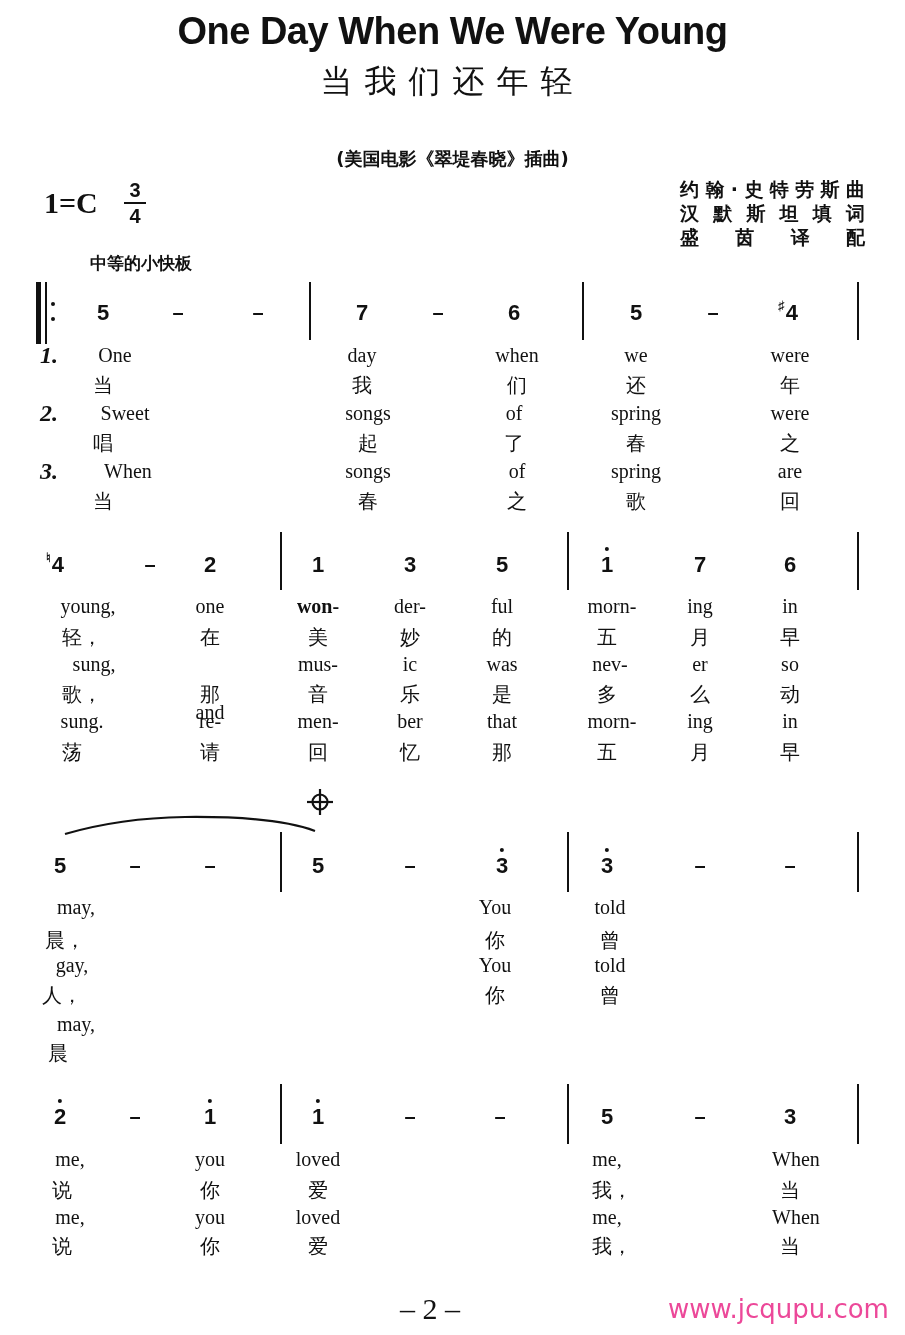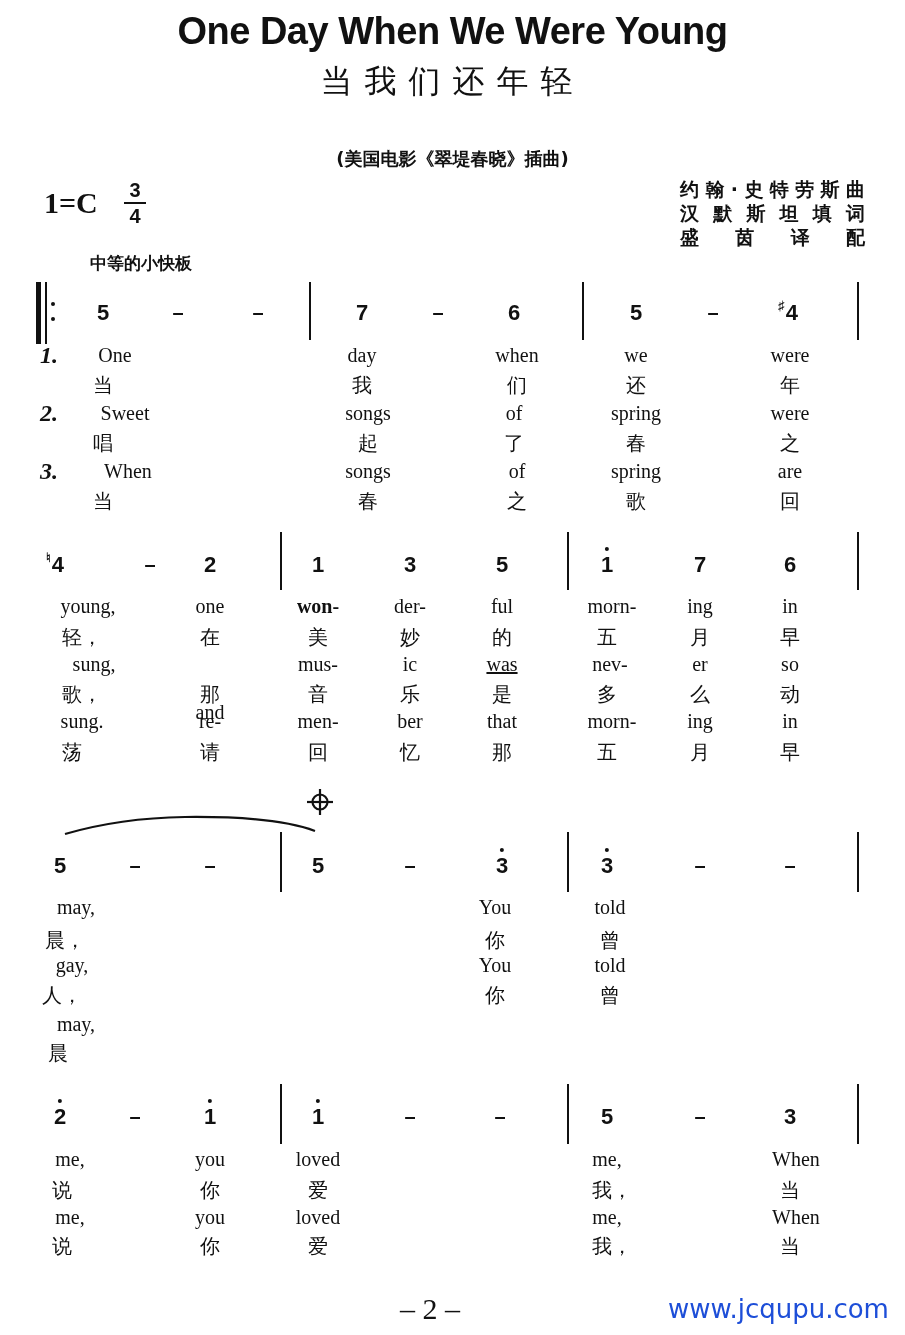--- a/index.html
+++ b/index.html
@@ -17,21 +17,21 @@
   .note { font-family:"Liberation Sans", sans-serif; font-weight:bold; font-size:22px; transform:translateX(-50%); text-align:center; white-space:nowrap; }
   .dash { font-family:"Liberation Sans", sans-serif; font-weight:bold; font-size:20px; transform:translateX(-50%); }
   .barline { width:2px; background:#111; }
   .lyr { font-family:"Liberation Serif", serif; font-size:20px; transform:translateX(-50%); white-space:nowrap; line-height:26px; }
   .lyr-cn { font-family:"DejaVu Sans", sans-serif; font-size:20px; transform:translateX(-50%); white-space:nowrap; line-height:24px; }
   .vnum { font-family:"Liberation Serif", serif; font-style:italic; font-weight:bold; font-size:24px; line-height:26px; }
   .acc { font-size:13px; vertical-align:top; position:relative; top:-2px; margin-right:1px; }
   .dot-above { position:relative; display:inline-block; }
   .dot-above::before { content:""; position:absolute; left:50%; top:-5px; width:4px; height:4px; margin-left:-2px; background:#111; border-radius:50%; }
   .footer-page { left:400px; top:1292px; font-family:"Liberation Serif", serif; font-size:30px; }
-  .footer-url { left:668px; top:1294px; font-family:"DejaVu Sans", sans-serif; font-size:26px; color:#1d4ed8; }
+  .footer-url { left:668px; top:1294px; font-family:"DejaVu Sans", sans-serif; font-size:26px; color:#ec4899; }
 </style>
 </head>
 <body>
 
 <div class="abs title">One Day When We Were Young</div>
 <div class="abs subtitle">当我们还年轻</div>
 <div class="abs source">(美国电影《翠堤春晓》插曲)</div>
 <div class="abs key">1=C</div>
 <div class="abs timesig">
   <div>3</div>
@@ -138,21 +138,21 @@
     <div class="abs lyr-cn" style="left: 318px; top: 625px;">美</div>
     <div class="abs lyr-cn" style="left: 410px; top: 625px;">妙</div>
     <div class="abs lyr-cn" style="left: 502px; top: 625px;">的</div>
     <div class="abs lyr-cn" style="left: 607px; top: 625px;">五</div>
     <div class="abs lyr-cn" style="left: 700px; top: 625px;">月</div>
     <div class="abs lyr-cn" style="left: 790px; top: 625px;">早</div>
     <div class="abs lyr" style="left: 94px; top: 651px;">sung,</div>
     <div class="abs lyr" style="left: 210px; top: 651px; margin-top: 48px;">and</div>
     <div class="abs lyr" style="left: 318px; top: 651px;">mus-</div>
     <div class="abs lyr" style="left: 410px; top: 651px;">ic</div>
-    <div class="abs lyr" style="left: 502px; top: 651px; text-decoration: underline;">was</div>
+    <div class="abs lyr" style="left: 502px; top: 651px;">was</div>
     <div class="abs lyr" style="left: 610px; top: 651px;">nev-</div>
     <div class="abs lyr" style="left: 700px; top: 651px;">er</div>
     <div class="abs lyr" style="left: 790px; top: 651px;">so</div>
     <div class="abs lyr-cn" style="left: 82px; top: 682px;">歌，</div>
     <div class="abs lyr-cn" style="left: 210px; top: 682px;">那</div>
     <div class="abs lyr-cn" style="left: 318px; top: 682px;">音</div>
     <div class="abs lyr-cn" style="left: 410px; top: 682px;">乐</div>
     <div class="abs lyr-cn" style="left: 502px; top: 682px;">是</div>
     <div class="abs lyr-cn" style="left: 607px; top: 682px;">多</div>
     <div class="abs lyr-cn" style="left: 700px; top: 682px;">么</div>

